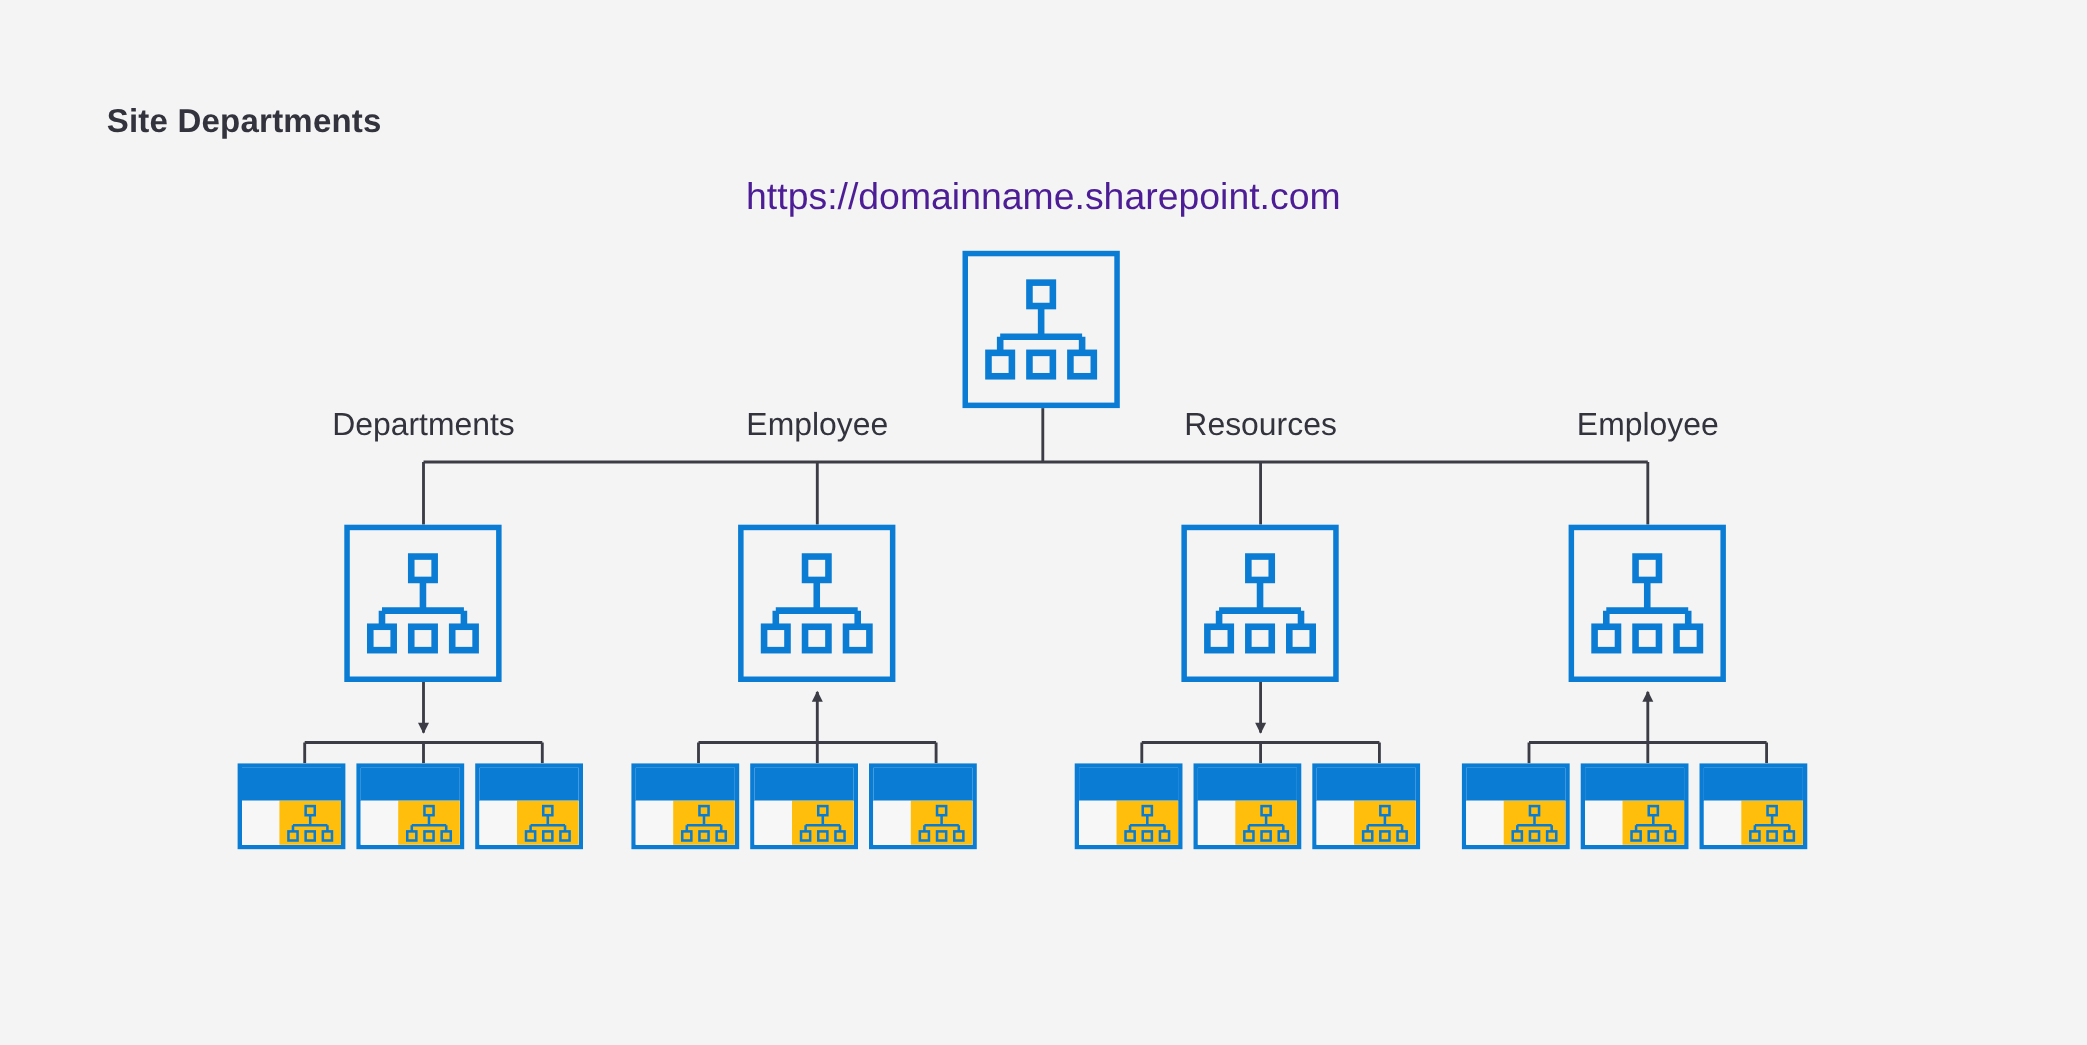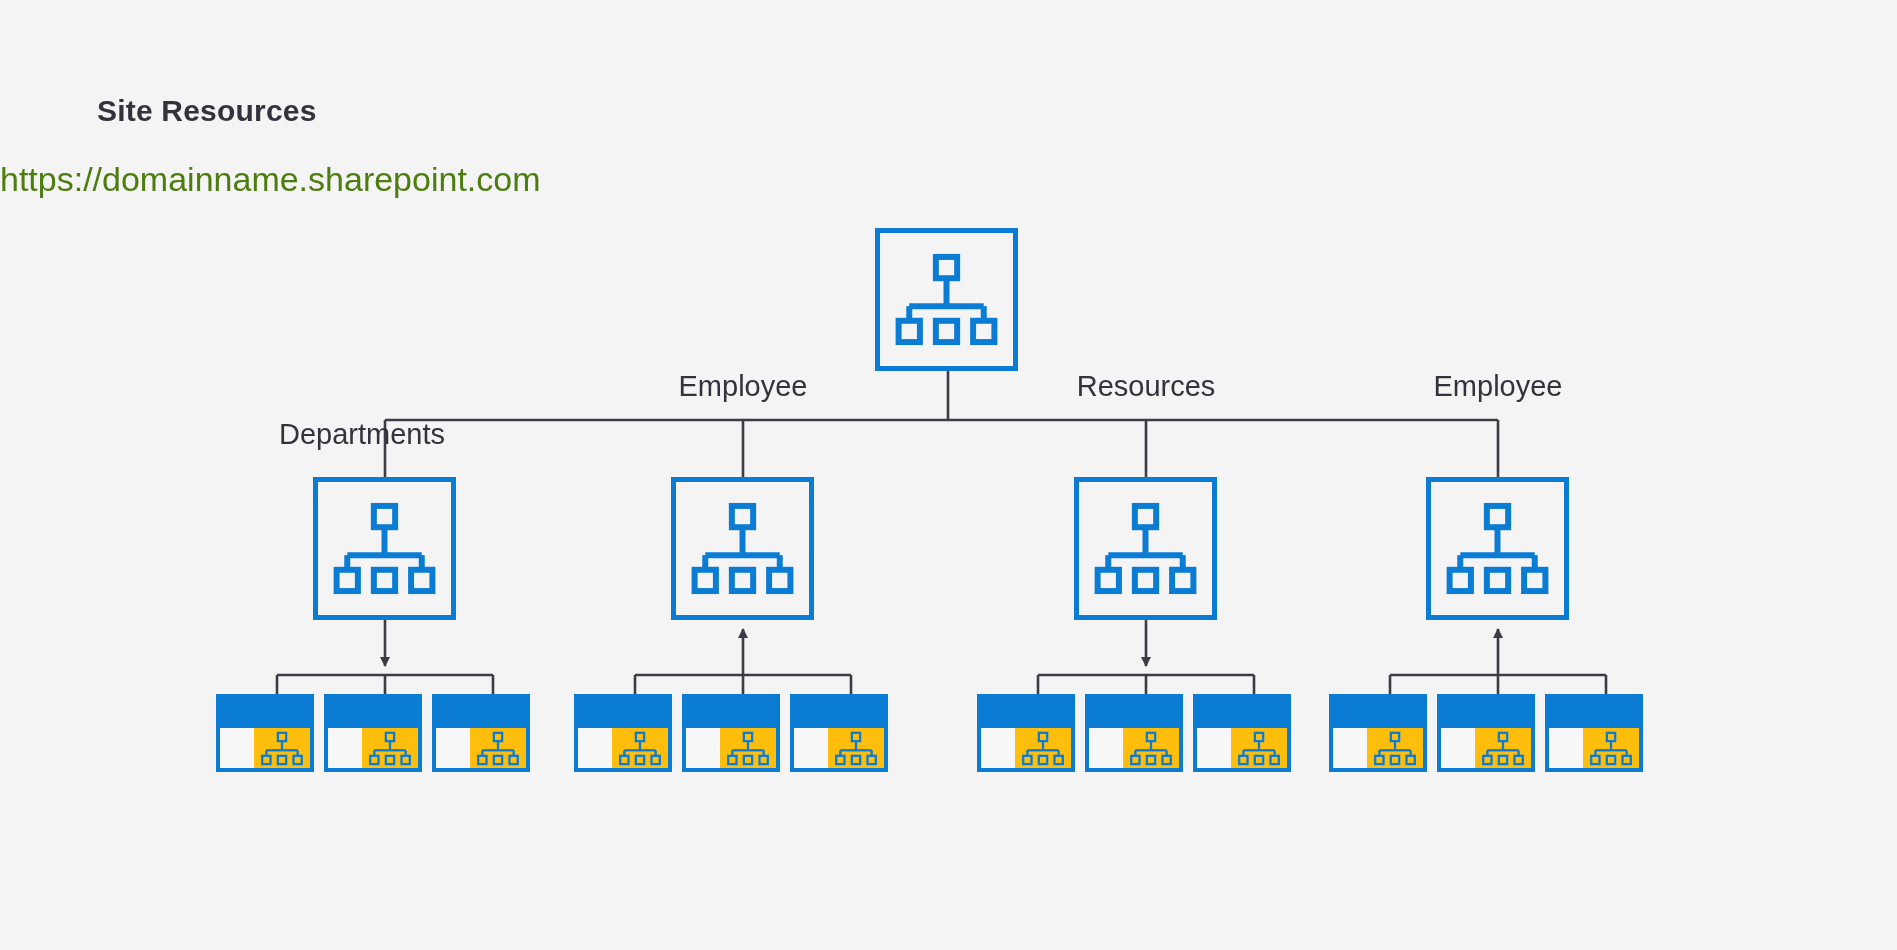--- a/index.html
+++ b/index.html
@@ -13,21 +13,22 @@
   #canvas{position:absolute;inset:0;}
   #wires{position:absolute;left:0;top:0;width:1897px;height:950px;pointer-events:none;}
 
   .page-title{
     position:absolute;left:97px;top:94px;
     font-size:30px;font-weight:700;color:#33333d;
     letter-spacing:.2px;white-space:nowrap;
   }
   .root-url{
     position:absolute;top:160px;left:0;width:1897px;
-    font-size:34px;font-weight:400;color:#4d7c0f;
+    text-align:center;
+    font-size:34px;font-weight:400;color:#4c1d95;
     white-space:nowrap;
   }
 
   
   .site-box{
     position:absolute;
     border:5px solid #0a7cd4;
     background:#f4f4f4;
     box-sizing:border-box;
   }
@@ -62,21 +63,21 @@
     width:56px;background:#ffbe0b;
     display:flex;align-items:center;justify-content:center;
   }
   .leaf-right svg{display:block;width:46px;height:38px;}
 </style>
 </head>
 <body>
 
 <div id="canvas">
 
-  <div class="page-title">Site Resources</div>
+  <div class="page-title">Site Departments</div>
 
   <div class="root-url">https://domainname.sharepoint.com</div>
 
   <svg id="wires" viewBox="0 0 1897 950" xmlns="http://www.w3.org/2000/svg">
     <defs>
       <marker id="arrDown" markerWidth="12" markerHeight="12" refX="6" refY="10" orient="0" markerUnits="userSpaceOnUse">
         <path d="M1,1 L11,1 L6,11 Z" fill="#3c3c46"></path>
       </marker>
       <marker id="arrUp" markerWidth="12" markerHeight="12" refX="6" refY="2" orient="0" markerUnits="userSpaceOnUse">
         <path d="M6,1 L11,11 L1,11 Z" fill="#3c3c46"></path>
@@ -137,21 +138,21 @@
           <path d="M22,55 L22,66"></path>
           <path d="M78,55 L78,66"></path>
           <rect x="14" y="66" width="16" height="16"></rect>
           <rect x="42" y="66" width="16" height="16"></rect>
           <rect x="70" y="66" width="16" height="16"></rect>
         </g>
       </svg>
     </span>
   </div>
 
-  <div class="group-label" style="left:362px;margin-top:48px;">Departments</div>
+  <div class="group-label" style="left:385px;">Departments</div>
   <div class="group-label" style="left:743px;">Employee</div>
   <div class="group-label" style="left:1146px;">Resources</div>
   <div class="group-label" style="left:1498px;">Employee</div>
 
   <div class="site-box" style="left:313px;top:477px;width:143px;height:143px;">
     <span>
       <svg viewBox="0 0 100 100" xmlns="http://www.w3.org/2000/svg">
         <g stroke="#0a7cd4" stroke-width="4.5" fill="none">
           <rect x="42" y="18" width="16" height="16"></rect>
             <path d="M50,34 L50,55"></path>

